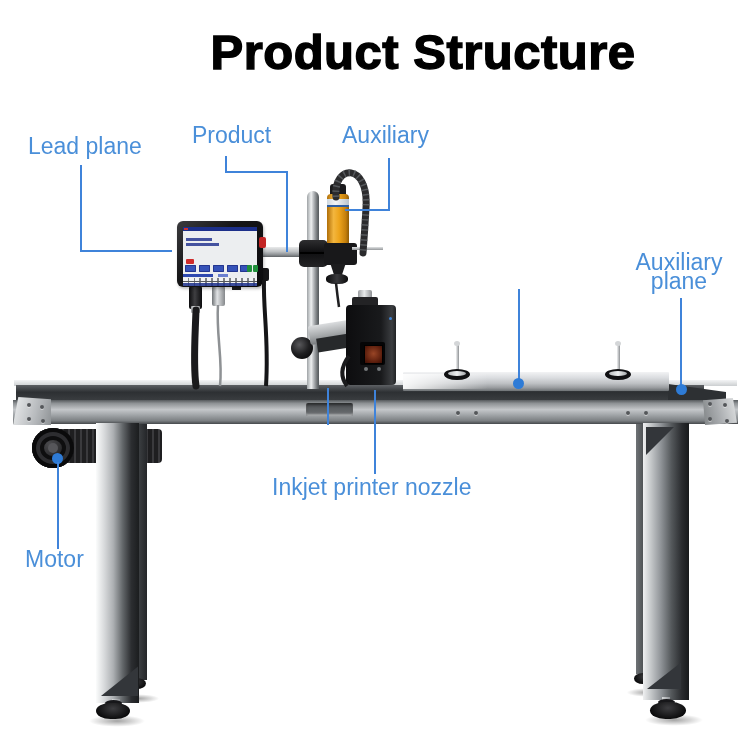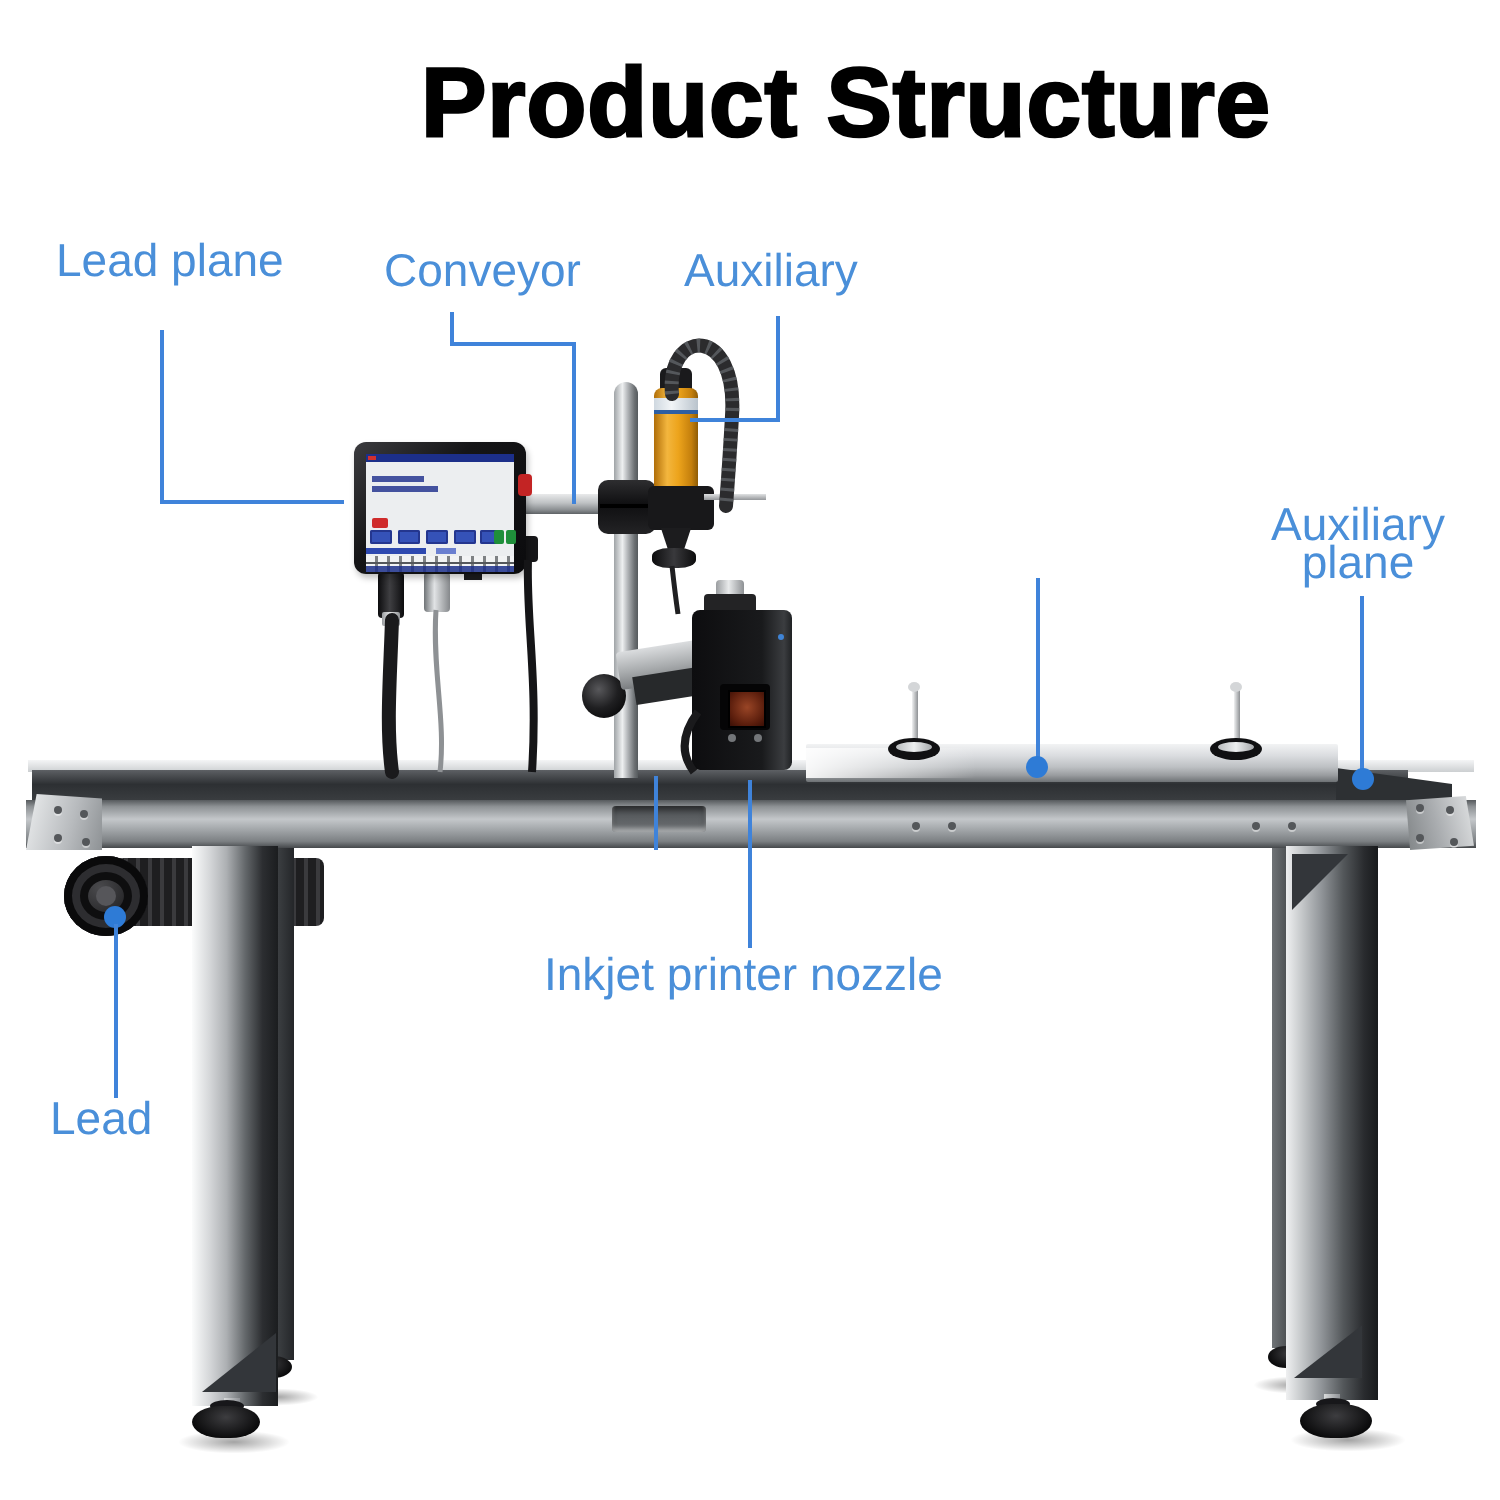--- a/index.html
+++ b/index.html
@@ -267,23 +267,23 @@
   <div class="abs hline" style="left:345px;top:209px;width:45px"></div>
   <div class="abs vline" style="left:518px;top:289px;height:91px"></div>
   <div class="abs dot" style="left:513px;top:378px"></div>
   <div class="abs vline" style="left:680px;top:298px;height:88px"></div>
   <div class="abs dot" style="left:676px;top:384px"></div>
   <div class="abs vline" style="left:374px;top:390px;height:84px"></div>
   <div class="abs vline" style="left:327px;top:388px;height:37px"></div>
   <div class="abs dot" style="left:52px;top:453px"></div>
   <div class="abs vline" style="left:57px;top:462px;height:87px"></div>
 
-  <div class="abs lbl" style="left:28px;top:121px">Lead plane</div>
-  <div class="abs lbl" style="left:192px;top:126px">Conveyor</div>
+  <div class="abs lbl" style="left:28px;top:137px">Lead plane</div>
+  <div class="abs lbl" style="left:192px;top:126px">Product</div>
   <div class="abs lbl" style="left:342px;top:126px">Auxiliary</div>
   <div class="abs lbl center" style="left:614px;top:253px;width:130px">
     <div>Auxiliary</div>
     <div>plane</div>
   </div>
   <div class="abs lbl" style="left:272px;top:478px">Inkjet printer nozzle</div>
-  <div class="abs lbl" style="left:25px;top:550px">Lead</div>
+  <div class="abs lbl" style="left:25px;top:550px">Motor</div>
 
 </div>
 
 </body></html>

